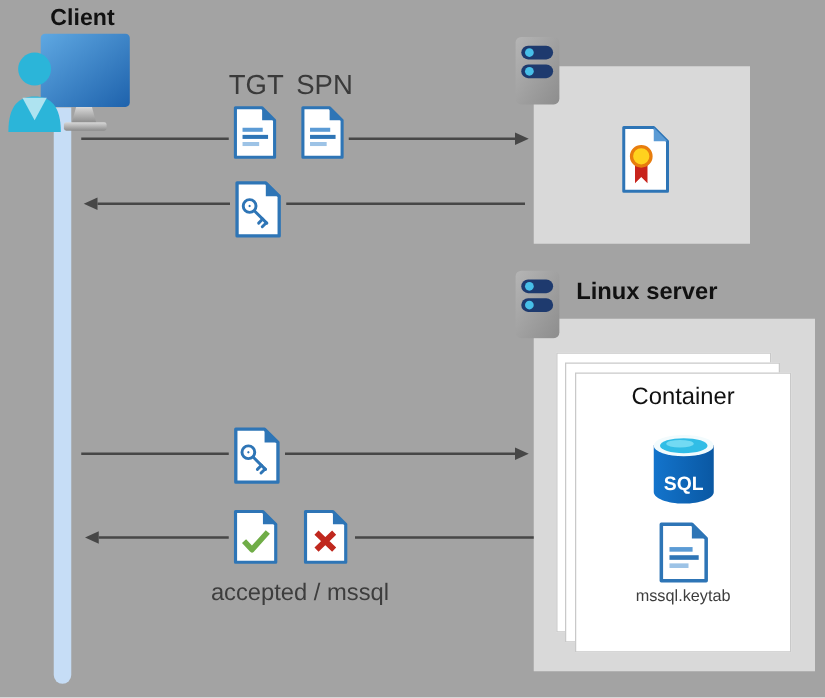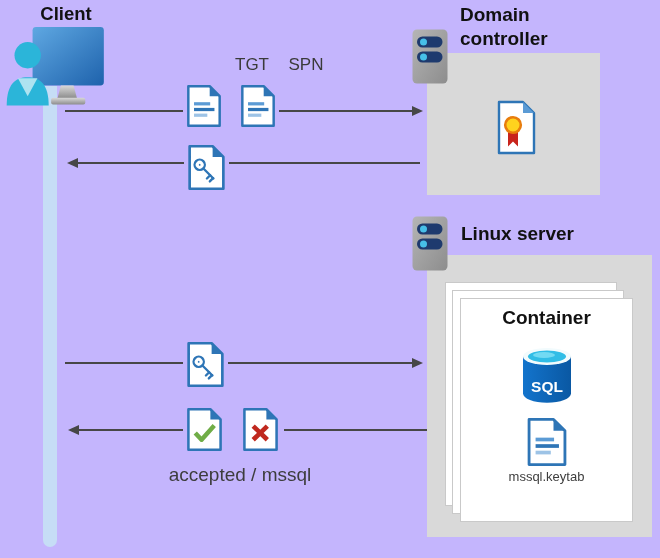--- a/index.html
+++ b/index.html
@@ -1,38 +1,38 @@
 <!DOCTYPE html>
 <html><head>
 <meta charset="utf-8">
 <style>
   html,body{margin:0;padding:0;background:#fff;}
   .canvas{
-    position:relative;width:660px;height:558px;background:#c4b5fd;overflow:hidden;
+    position:relative;width:660px;height:558px;background:#a3a3a3;overflow:hidden;
     font-family:"Liberation Sans",sans-serif;color:#1a1a1a;
   }
   .abs{position:absolute;}
   .label-bold{font-weight:bold;font-size:19px;line-height:24px;color:#111;}
-  .label-plain{font-size:17px;color:#3a3a3a;margin-left:48px;}
+  .label-plain{font-size:22px;color:#3a3a3a;}
   .center{text-align:center;}
   .lifeline{
     position:absolute;left:43px;top:86px;width:14px;height:461px;
     background:#c6ddf6;border-radius:0 0 7px 7px;
   }
   .graybox{position:absolute;background:#d9d9d9;}
   .hline{position:absolute;height:2px;background:#474747;}
   .head-right{position:absolute;width:0;height:0;
     border-top:5.5px solid transparent;border-bottom:5.5px solid transparent;
     border-left:11px solid #474747;}
   .head-left{position:absolute;width:0;height:0;
     border-top:5.5px solid transparent;border-bottom:5.5px solid transparent;
     border-right:11px solid #474747;}
   .card{position:absolute;background:#fff;border:1px solid #c9c9c9;box-sizing:border-box;}
   .container-title{position:absolute;top:8px;left:0;width:100%;text-align:center;
-    font-weight:bold;font-size:19px;color:#111;}
+    font-weight:normal;font-size:19px;color:#111;}
   .keytab-label{position:absolute;top:170px;left:0;width:100%;text-align:center;
     font-size:13px;color:#3d3d3d;}
   .accepted-label{position:absolute;left:125px;top:464px;width:230px;text-align:center;
     font-size:19px;color:#3d3d3d;}
   svg{display:block;}
 </style>
 </head>
 <body>
 
 <svg width="0" height="0" style="position:absolute" aria-hidden="true">
@@ -121,21 +121,20 @@
       <use href="#sym-doc-lines"></use>
     </svg>
   <svg class="abs" style="left:239px;top:84px;" width="38" height="44" viewBox="0 0 40 46">
       <use href="#sym-doc-lines"></use>
     </svg>
 
   <svg class="abs" style="left:186px;top:144px;" width="41" height="47" viewBox="0 0 40 46">
       <use href="#sym-doc-key"></use>
     </svg>
 
-  <div class="abs label-bold" style="left:460px;top:3px;width:120px;">Domain controller</div>
   <svg class="abs" style="left:412px;top:29px;" width="36" height="55" viewBox="0 0 36 55">
       <use href="#sym-server"></use>
     </svg>
   <svg class="abs" style="left:496px;top:100px;" width="41" height="55" viewBox="0 0 41 55">
     <path d="M3 2 H27 L38 13 V53 H3 Z" fill="#fff" stroke="#2e75b6" stroke-width="2.4" stroke-linejoin="round"></path>
     <path d="M27 2 L38 13 H27 Z" fill="#5b9bd5"></path>
     <path d="M12 30 V46.5 L17 41.5 L22 46.5 V30 Z" fill="#c8241c"></path>
     <circle cx="17" cy="25" r="7.8" fill="#ffd21e" stroke="#e87d0d" stroke-width="2.6"></circle>
   </svg>
 

